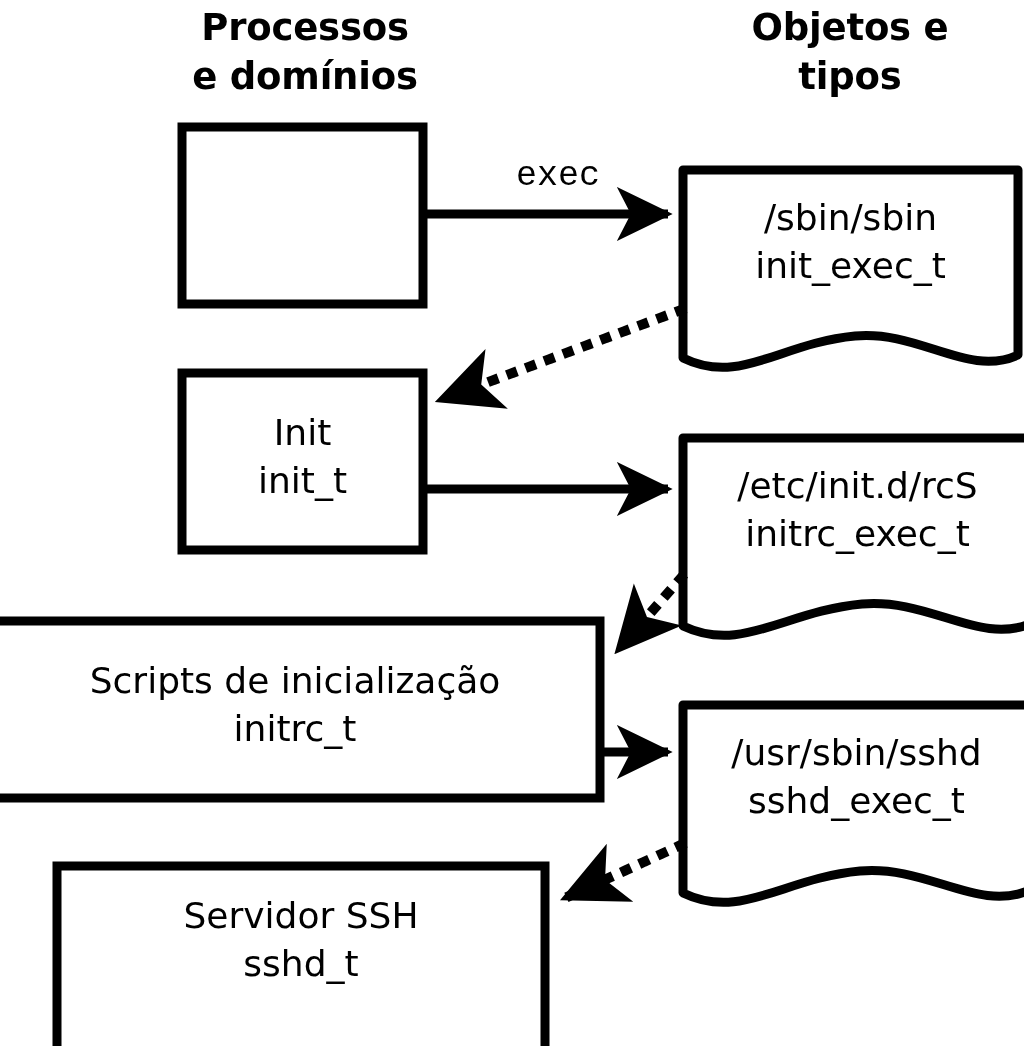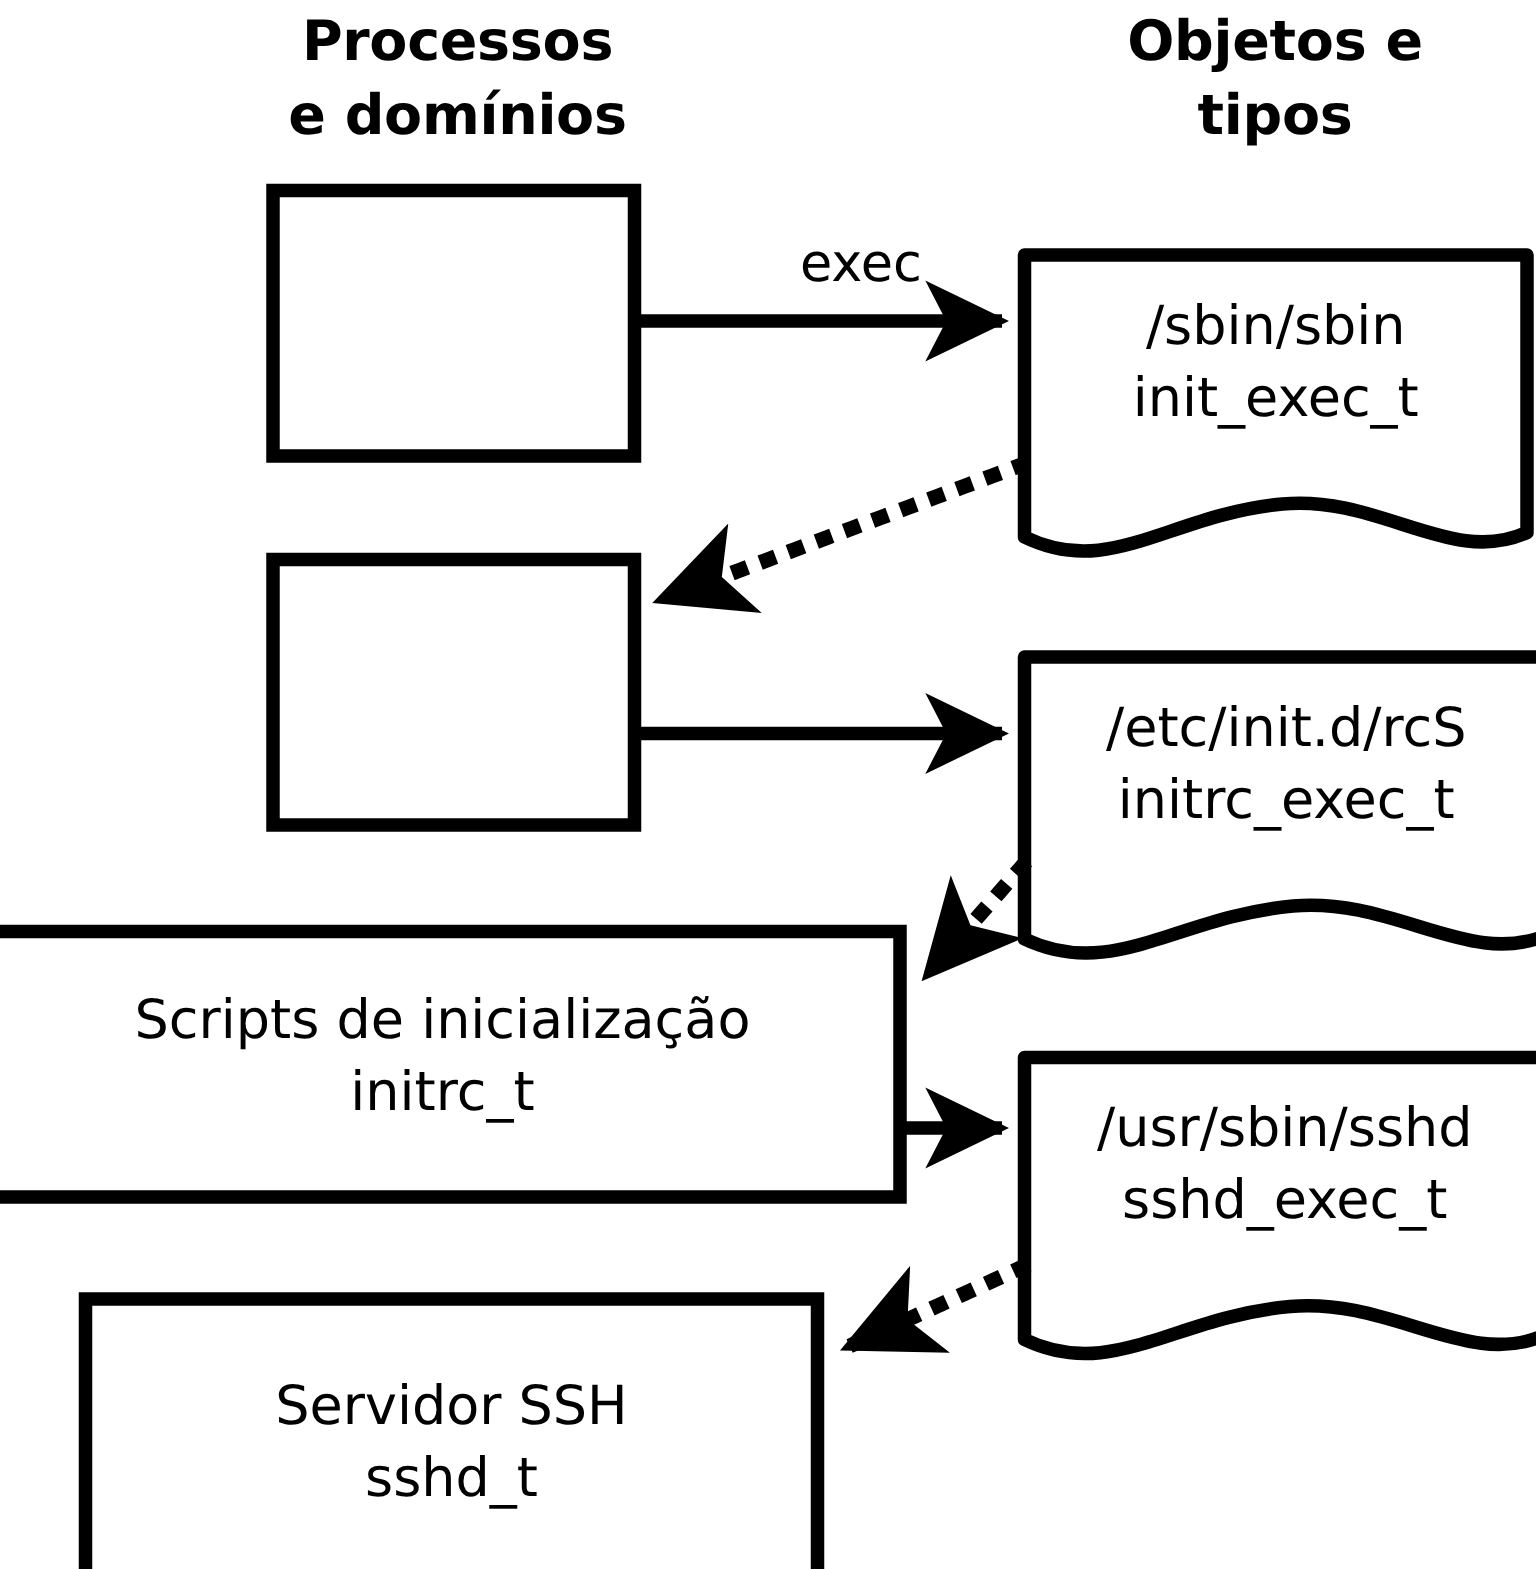--- a/index.html
+++ b/index.html
@@ -99,31 +99,33 @@
     <line x1="423" y1="489" x2="668" y2="489" stroke="#000000" stroke-width="9" marker-end="url(#arrowSolid)"></line>
 
     <line x1="681" y1="578" x2="618" y2="650" stroke="#000000" stroke-width="10" stroke-dasharray="1 19" stroke-linecap="square" marker-end="url(#arrowDotted)"></line>
 
     <line x1="600" y1="752" x2="668" y2="752" stroke="#000000" stroke-width="9" marker-end="url(#arrowSolid)"></line>
 
     <line x1="681" y1="845" x2="565" y2="898" stroke="#000000" stroke-width="10" stroke-dasharray="1 19" stroke-linecap="square" marker-end="url(#arrowDotted)"></line>
   </svg>
 
 
+  <div class="node-label" style="left:182px; top:409px; width:241px;">Init
+init_t</div>
 
   <div class="node-label" style="left:-10px; top:657px; width:610px;">Scripts de inicialização
 initrc_t</div>
 
-  <div class="node-label" style="left:57px; top:914px; width:488px;">Servidor SSH
+  <div class="node-label" style="left:57px; top:892px; width:488px;">Servidor SSH
 sshd_t</div>
 
   <div class="node-label" style="left:683px; top:194px; width:335px;">/sbin/sbin
 init_exec_t</div>
 
   <div class="node-label" style="left:683px; top:462px; width:349px;">/etc/init.d/rcS
 initrc_exec_t</div>
 
   <div class="node-label" style="left:683px; top:729px; width:347px;">/usr/sbin/sshd
 sshd_exec_t</div>
 
-  <div class="edge-label" style="left:464px; top:155px; width:220px;">exec</div>
+  <div class="edge-label" style="left:448px; top:155px; width:220px;font-family:Liberation Mono, monospace;">exec</div>
 
 </div>
 
 </body></html>

